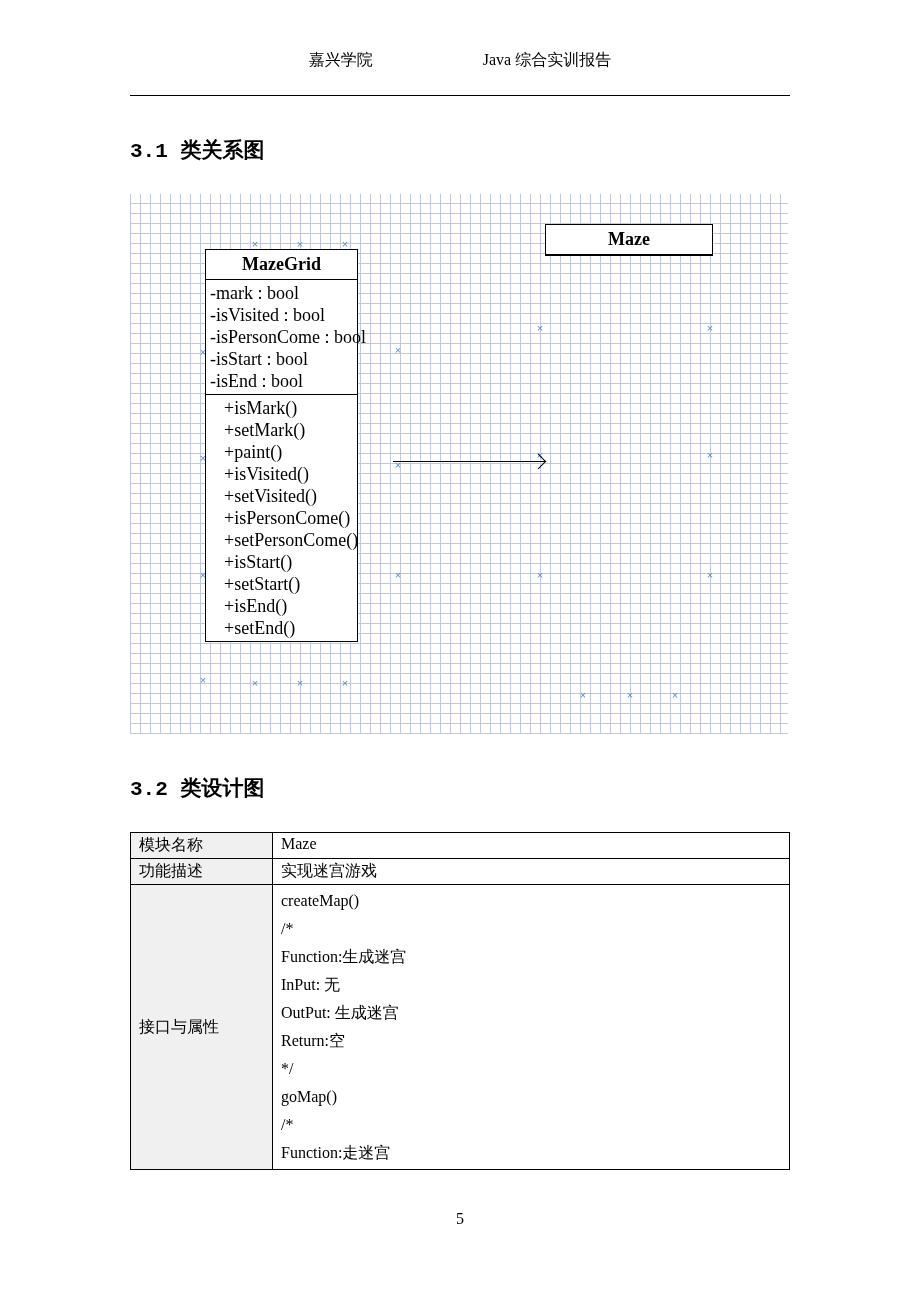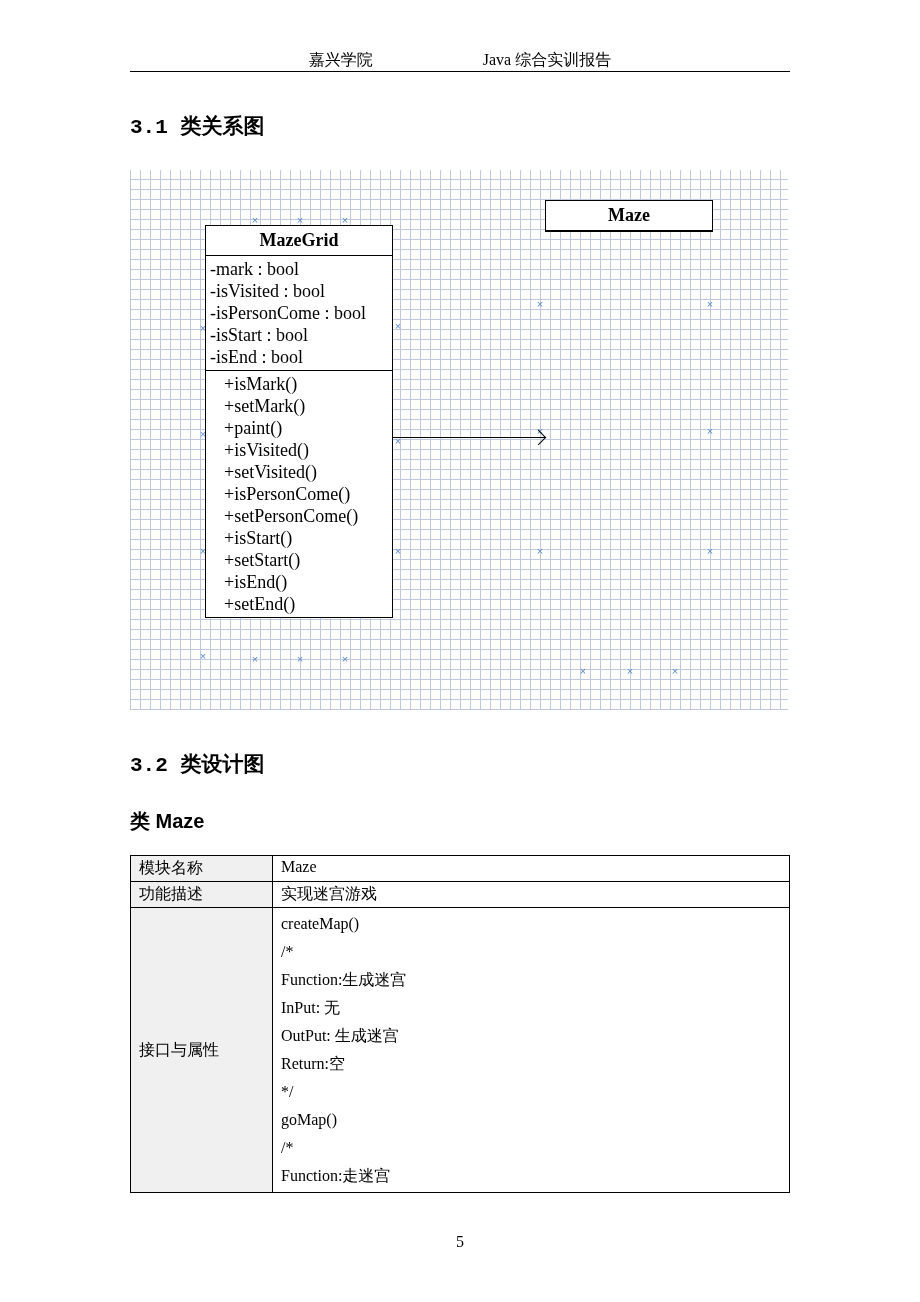--- a/index.html
+++ b/index.html
@@ -11,21 +11,21 @@
   .page {
     padding: 50px 130px 30px 130px;
     box-sizing: border-box;
   }
   .header {
     display: flex;
     justify-content: center;
     gap: 110px;
     font-size: 16px;
     color: #000;
-    padding-bottom: 0;
+    padding-bottom: 24px;
     border-bottom: 1px solid #000;
     margin-bottom: 40px;
   }
   h2 {
     font-family: Liberation Mono, monospace;
     font-size: 21px;
     font-weight: bold;
     margin: 0 0 30px 0;
   }
   h3 {
@@ -110,21 +110,21 @@
     <span class="marker-x" style="left:405px; top:128px;">×</span>
     <span class="marker-x" style="left:405px; top:255px;">×</span>
     <span class="marker-x" style="left:405px; top:375px;">×</span>
     <span class="marker-x" style="left:575px; top:128px;">×</span>
     <span class="marker-x" style="left:575px; top:255px;">×</span>
     <span class="marker-x" style="left:575px; top:375px;">×</span>
     <span class="marker-x" style="left:448px; top:495px;">×</span>
     <span class="marker-x" style="left:495px; top:495px;">×</span>
     <span class="marker-x" style="left:540px; top:495px;">×</span>
 
-    <div class="class-box" style="left:75px; top:55px; width:188px;">
+    <div class="class-box" style="left:75px; top:55px; width:153px;">
       <div class="class-title">MazeGrid</div>
       <div class="class-section">
         <div class="class-line">-mark : bool</div>
         <div class="class-line">-isVisited : bool</div>
         <div class="class-line">-isPersonCome : bool</div>
         <div class="class-line">-isStart : bool</div>
         <div class="class-line">-isEnd : bool</div>
       </div>
       <div class="class-section" style="line-height:22px;margin-left:14px;">
         <div class="class-line">+isMark()</div>
@@ -147,21 +147,20 @@
 
     <div class="arrow">
       <div class="arrow-line" style="left:263px; top:267px; width:152px;"></div>
       <div class="arrow-head" style="left:403px; top:262px;"></div>
     </div>
 
   </div>
 
   <h2>3.2 类设计图</h2>
 
-  <h3>类 Maze</h3>
 
   <table class="design-table">
     <tbody>
         <tr>
       <td class="label-col">模块名称</td>
       <td>Maze</td>
     </tr>
     <tr>
       <td class="label-col">功能描述</td>
       <td>实现迷宫游戏</td>

